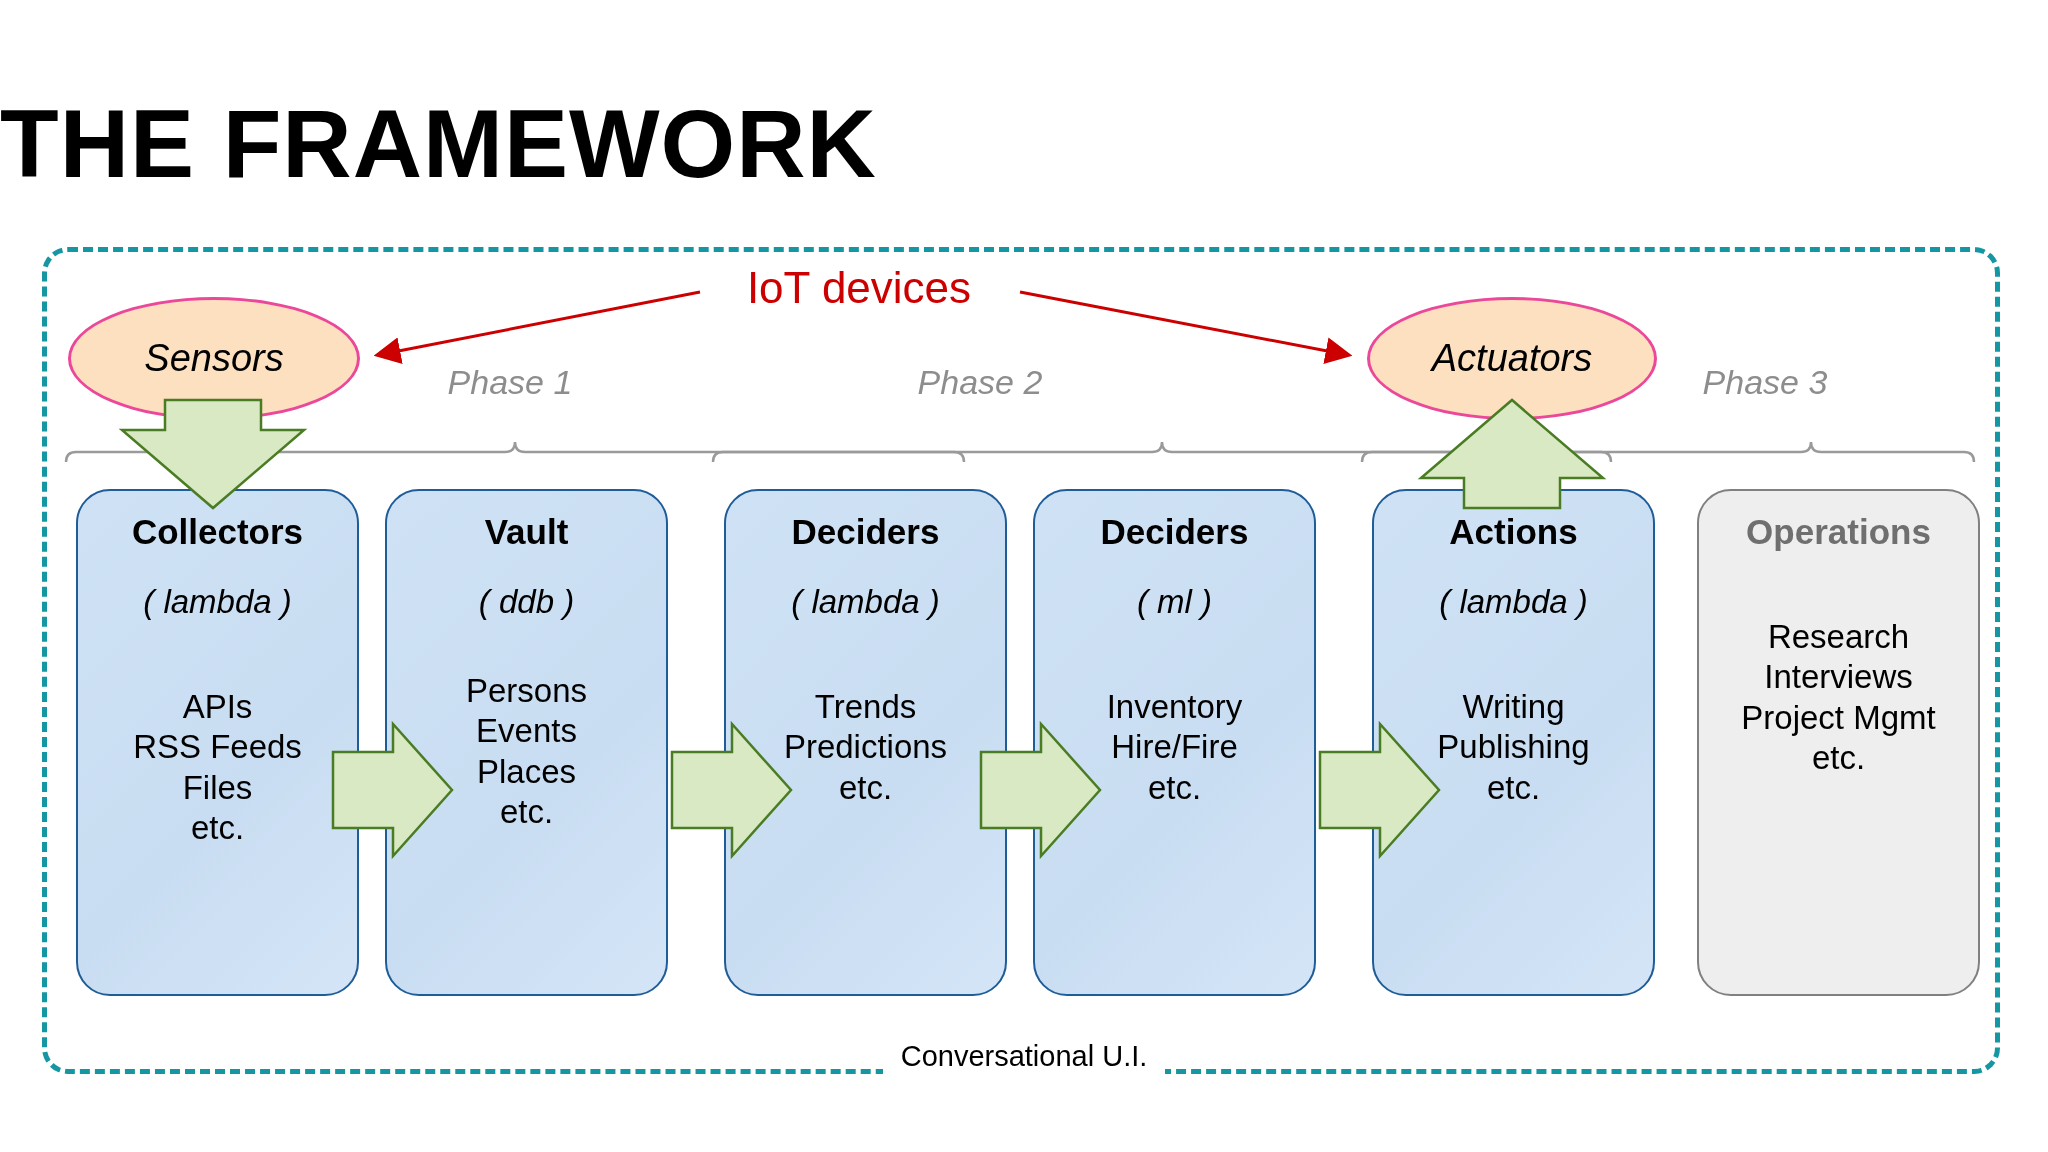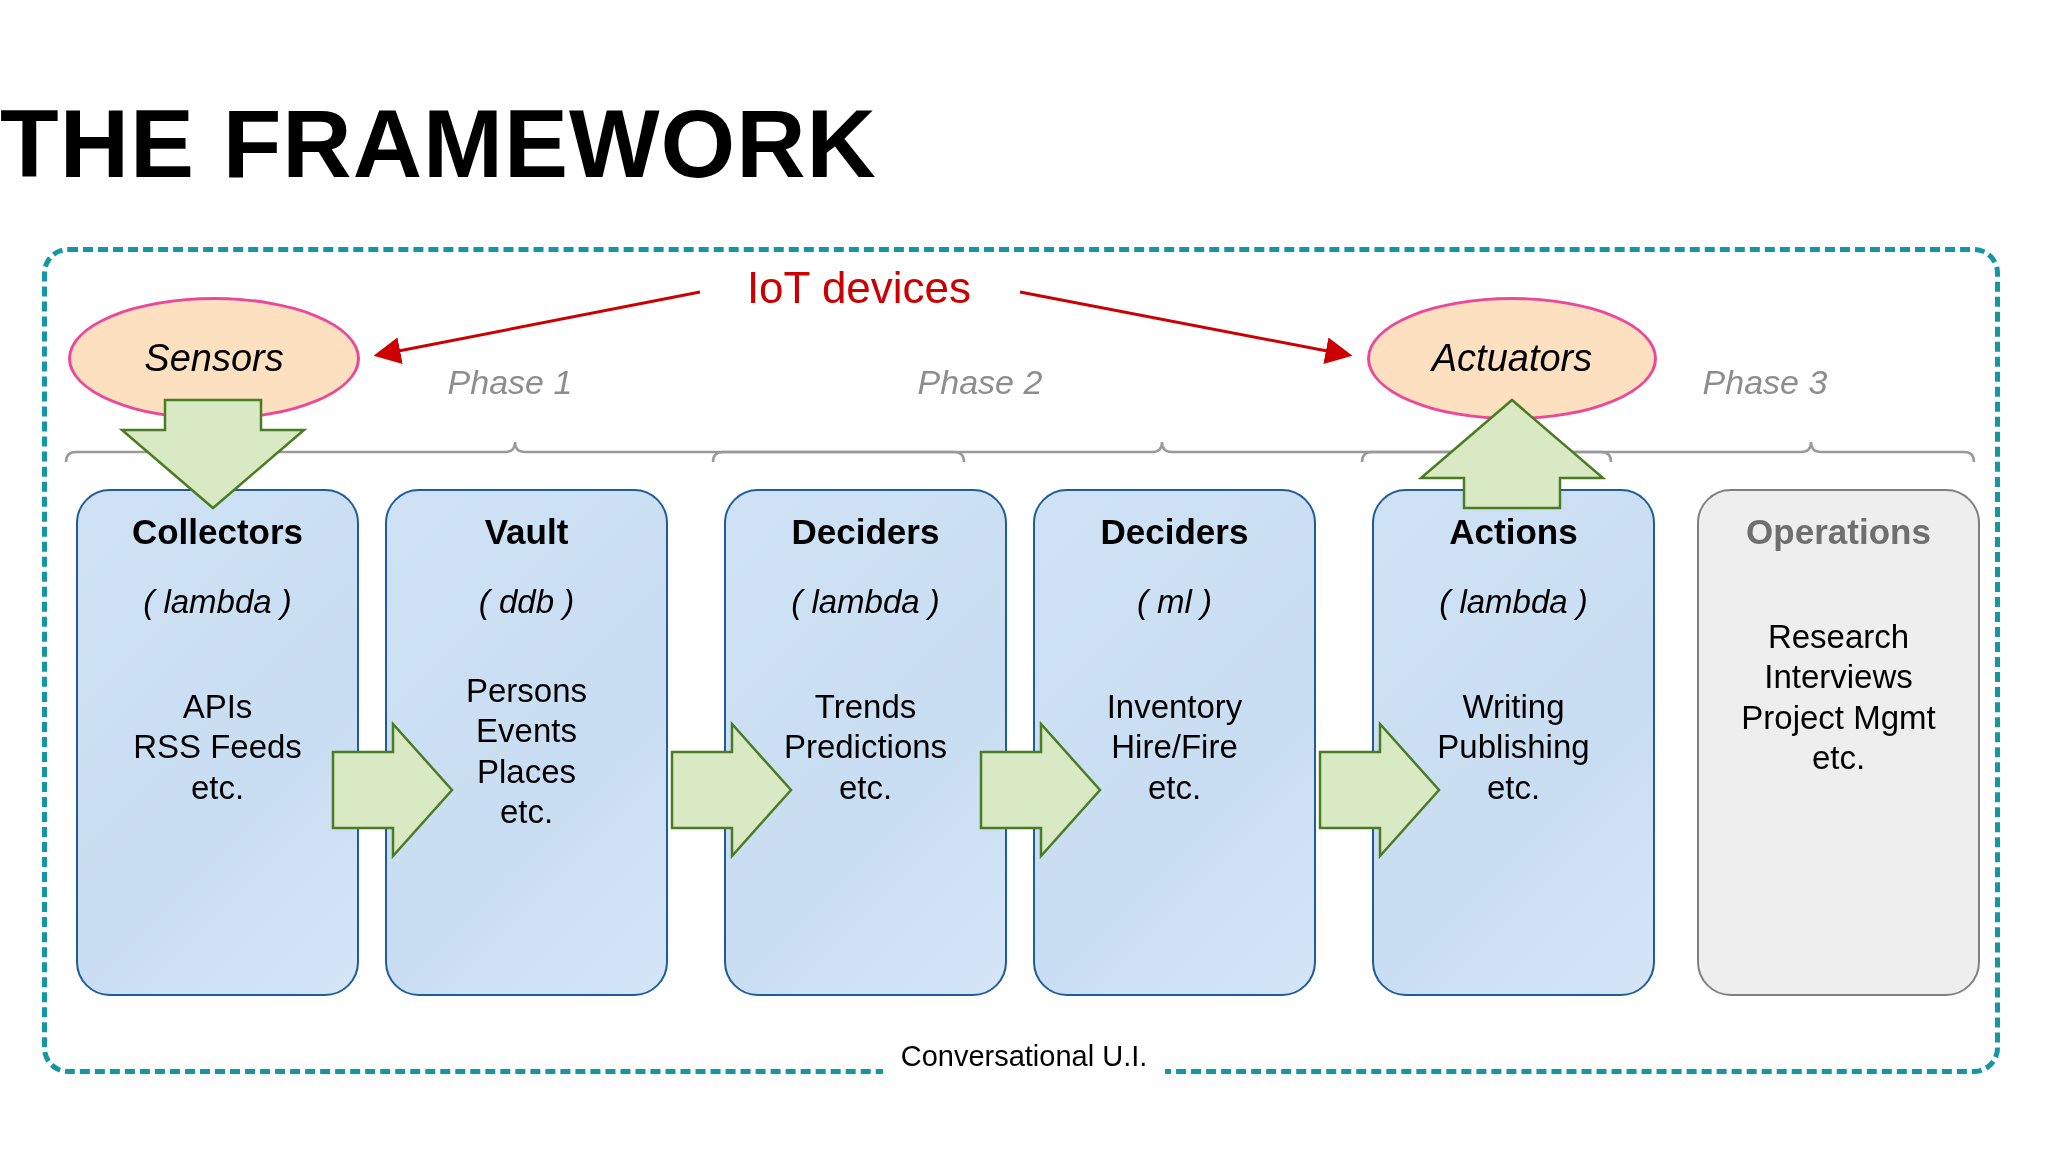--- a/index.html
+++ b/index.html
@@ -221,20 +221,21 @@
 
     <path d="M 1362 462 Q 1362 452 1372 452 L 1801 452 Q 1811 452 1811 442 Q 1811 452 1821 452 L 1964 452 Q 1974 452 1974 462" fill="none" stroke="#9a9a9a" stroke-width="2.5"></path>
   </svg>
 
   <div class="col c0">
     <div class="col-title">Collectors</div>
     <div class="col-sub">( lambda )</div>
     <div class="col-items">
       <div>APIs</div>
       <div>RSS Feeds</div>
+      <div>Files</div>
       <div>etc.</div>
     </div>
   </div>
 
   <div class="col c1">
     <div class="col-title">Vault</div>
     <div class="col-sub">( ddb )</div>
     <div class="col-items" style="top:180px;">
       <div>Persons</div>
       <div>Events</div>

